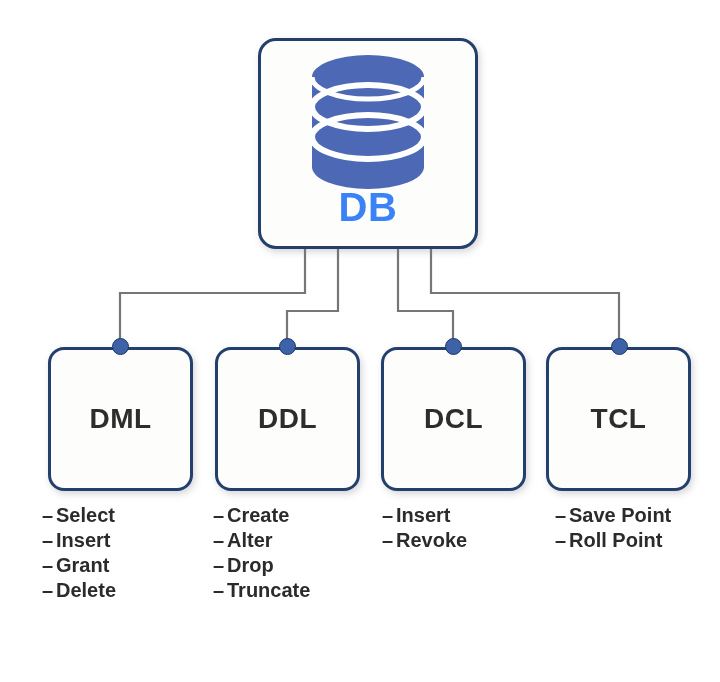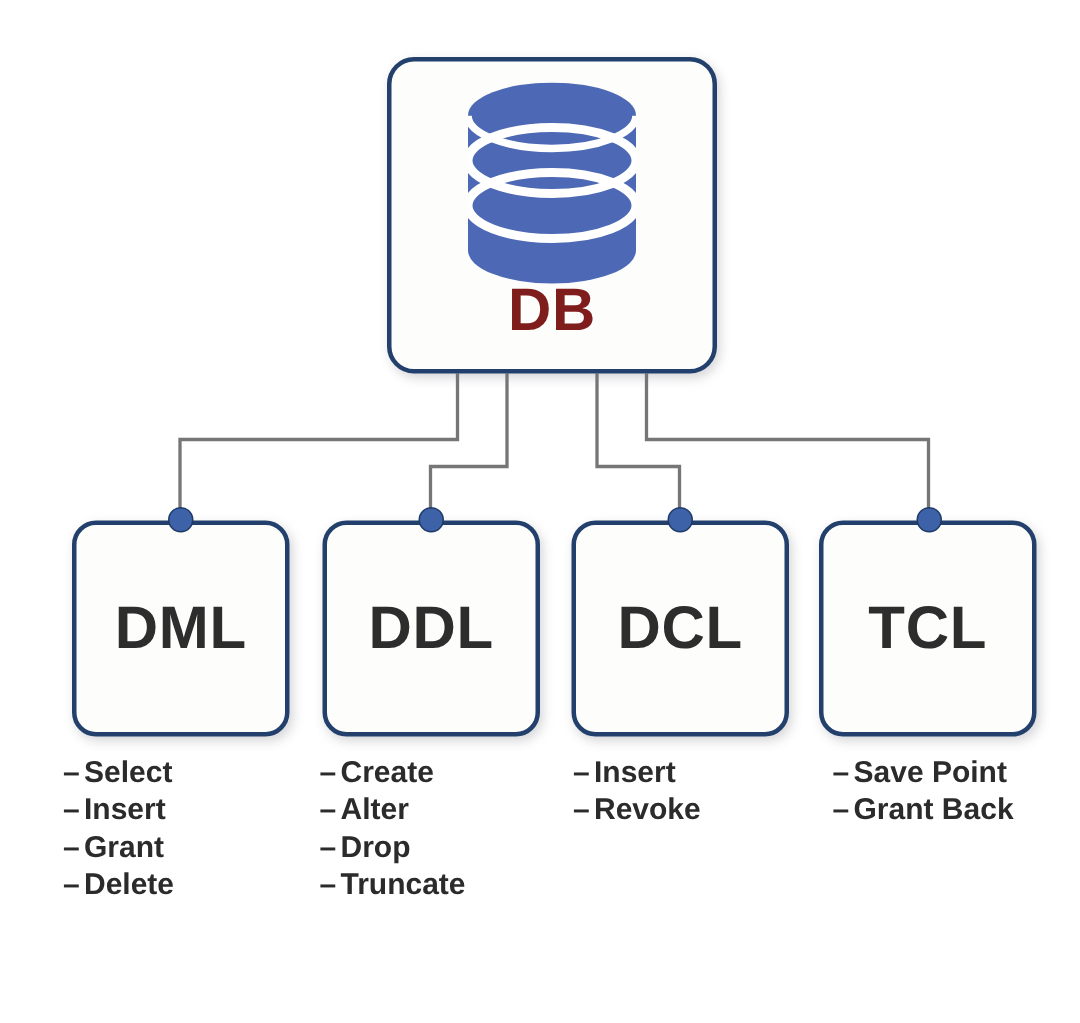--- a/index.html
+++ b/index.html
@@ -54,41 +54,41 @@
     text-align: center;
   }
   #db-label {
     position: absolute;
     left: 0;
     top: 146px;
     width: 100%;
     text-align: center;
     font-size: 40px;
     font-weight: bold;
-    color: #7f1d1d;
+    color: #3b82f6;
     letter-spacing: 0.5px;
     line-height: 1;
   }
 
   
   .child-box {
     top: 347px;
     width: 145px;
     height: 144px;
   }
   .child-label {
     position: absolute;
     left: 0;
     top: 0;
     width: 100%;
     height: 100%;
     display: flex;
     align-items: center;
     justify-content: center;
-    font-size: 40px;
+    font-size: 28px;
     font-weight: bold;
     color: #2d2d2d;
     letter-spacing: 0.5px;
   }
   #child-box-0 { left: 48px; }
   #child-box-1 { left: 215px; }
   #child-box-2 { left: 381px; }
   #child-box-3 { left: 546px; }
 
   
@@ -222,17 +222,17 @@
     <span class="bullet-item">
       <span class="bullet-dash">–</span><span>Revoke</span>
     </span>
   </div>
 
   <div class="bullet-list" id="bullet-list-3">
     <span class="bullet-item">
       <span class="bullet-dash">–</span><span>Save Point</span>
     </span>
     <span class="bullet-item">
-      <span class="bullet-dash">–</span><span>Grant Back</span>
+      <span class="bullet-dash">–</span><span>Roll Point</span>
     </span>
   </div>
 
 </div>
 
 </body></html>

